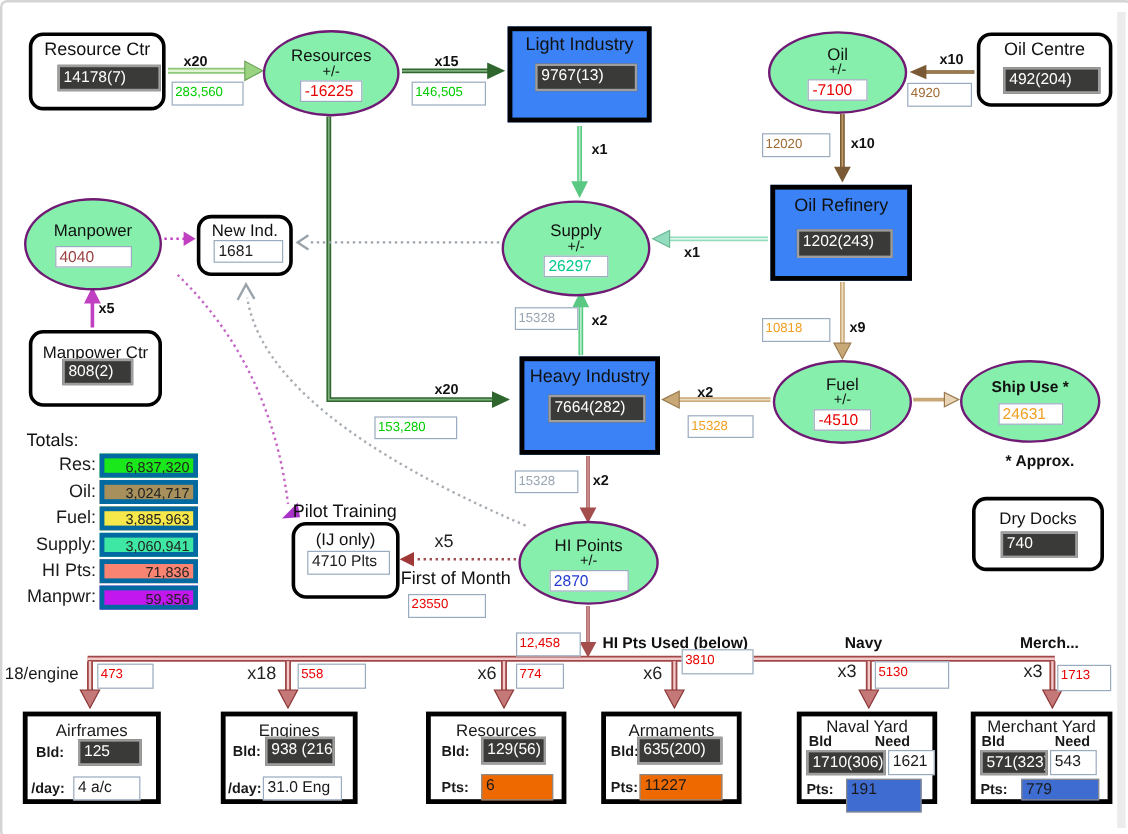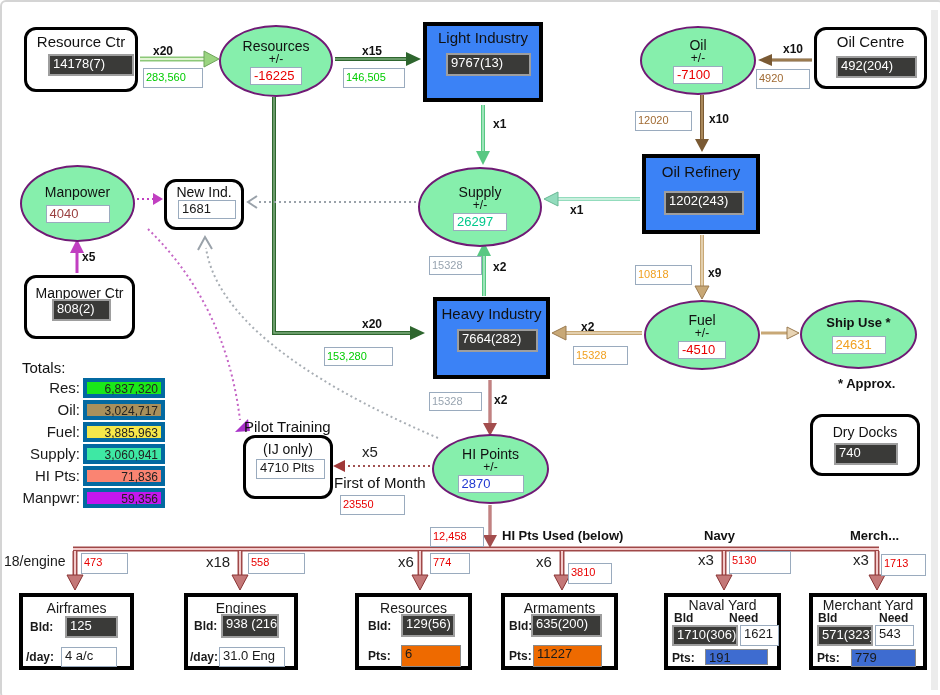--- a/index.html
+++ b/index.html
@@ -289,21 +289,21 @@
     <div class="ntitle sm" style="margin-top:7px;">Dry Docks</div>
     <div class="abs dark" style="left:21px; top:26px; width:64px; height:22px;">740</div>
   </div>
 
   <div class="abs field green" style="left:141px; top:66px;  width:60px; height:20px;">283,560</div>
   <div class="abs field green" style="left:341px; top:66px;  width:62px; height:20px;">146,505</div>
   <div class="abs field brown" style="left:754px; top:67px;  width:54px; height:20px;">4920</div>
   <div class="abs field brown" style="left:633px; top:109px; width:57px; height:20px;">12020</div>
   <div class="abs field grayv" style="left:427px; top:254px; width:53px; height:19px;">15328</div>
   <div class="abs field orange" style="left:633px; top:263px; width:57px; height:20px;">10818</div>
-  <div class="abs field green" style="left:322px; top:345px; width:69px; height:19px;">153,280</div>
+  <div class="abs field green" style="left:310px; top:345px; width:69px; height:19px;">153,280</div>
   <div class="abs field orange" style="left:571px; top:344px; width:55px; height:19px;">15328</div>
   <div class="abs field grayv" style="left:427px; top:390px; width:53px; height:19px;">15328</div>
   <div class="abs field red" style="left:428px; top:525px; width:54px; height:20px;">12,458</div>
 
   <div class="abs mult" style="left:151px; top:42px;">x20</div>
   <div class="abs mult" style="left:360px; top:42px;">x15</div>
   <div class="abs mult" style="left:781px; top:40px;">x10</div>
   <div class="abs mult" style="left:707px; top:110px;">x10</div>
   <div class="abs mult" style="left:491px; top:115px;">x1</div>
   <div class="abs mult" style="left:568px; top:201px;">x1</div>
@@ -322,21 +322,21 @@
   <div class="abs" style="left:2px;  top:551px; font-size:14px; white-space:nowrap;">18/engine</div>
   <div class="abs mult2" style="left:204px; top:551px;">x18</div>
   <div class="abs mult2" style="left:396px; top:551px;">x6</div>
   <div class="abs mult2" style="left:534px; top:551px;">x6</div>
   <div class="abs mult2" style="left:696px; top:549px;">x3</div>
   <div class="abs mult2" style="left:851px; top:549px;">x3</div>
 
   <div class="abs field red" style="left:79px;  top:551px; width:47px; height:21px;">473</div>
   <div class="abs field red" style="left:246px; top:551px; width:57px; height:21px;">558</div>
   <div class="abs field red" style="left:428px; top:551px; width:40px; height:21px;">774</div>
-  <div class="abs field red" style="left:566px; top:561px; width:44px; height:21px;">3810</div>
+  <div class="abs field red" style="left:566px; top:539px; width:60px; height:21px;">3810</div>
   <div class="abs field red" style="left:727px; top:549px; width:62px; height:23px;">5130</div>
   <div class="abs field red" style="left:879px; top:552px; width:45px; height:22px;">1713</div>
 
   <div class="abs lbl" style="left:20px; top:357px;">Totals:</div>
   <div class="abs tot-label" style="left:8px; top:377px; width:70px;">Res:</div>
   <div class="abs tot-box" style="left: 81px; top: 376px; width: 82px; height: 20px; background-color: rgb(26, 232, 26);">6,837,320</div>
   <div class="abs tot-label" style="left:8px; top:399px; width:70px;">Oil:</div>
   <div class="abs tot-box" style="left: 81px; top: 398px; width: 82px; height: 20px; background-color: rgb(168, 144, 92);">3,024,717</div>
   <div class="abs tot-label" style="left:8px; top:421px; width:70px;">Fuel:</div>
   <div class="abs tot-box" style="left: 81px; top: 420px; width: 82px; height: 20px; background-color: rgb(246, 232, 74);">3,885,963</div>
@@ -379,21 +379,21 @@
     <div class="abs infield ofill" style="left:28px; top:48px; width:69px; height:22px; border-color:#8a8a8a;">11227</div>
   </div>
 
   <div class="abs fact" style="left:662px; top:591px; width:117px; height:77px;">
     <div class="ftitle" style="top:0px;">Naval Yard</div>
     <div class="frl" style="left:6px; top:14px;">Bld</div>
     <div class="frl" style="left:61px; top:14px;">Need</div>
     <div class="abs dark" style="left:4px; top:28px; width:66px; height:21px;">1710(306)</div>
     <div class="abs infield" style="left:72px; top:28px; width:39px; height:21px;">1621</div>
     <div class="frl" style="left:4px; top:54px;">Pts:</div>
-    <div class="abs infield bfill" style="left:37px; top:52px; width:63px; height:16px; border-color:#8a8a8a;">191</div>
+    <div class="abs infield bfill" style="left:37px; top:52px; width:63px; height:28px; border-color:#8a8a8a;">191</div>
   </div>
 
   <div class="abs fact" style="left:807px; top:591px; width:118px; height:77px;">
     <div class="ftitle" style="top:0px;">Merchant Yard</div>
     <div class="frl" style="left:5px; top:14px;">Bld</div>
     <div class="frl" style="left:66px; top:14px;">Need</div>
     <div class="abs dark" style="left:4px; top:28px; width:56px; height:21px;">571(323)</div>
     <div class="abs infield" style="left:62px; top:28px; width:39px; height:21px;">543</div>
     <div class="frl" style="left:4px; top:54px;">Pts:</div>
     <div class="abs infield bfill" style="left:38px; top:52px; width:65px; height:18px; border-color:#8a8a8a;">779</div>

